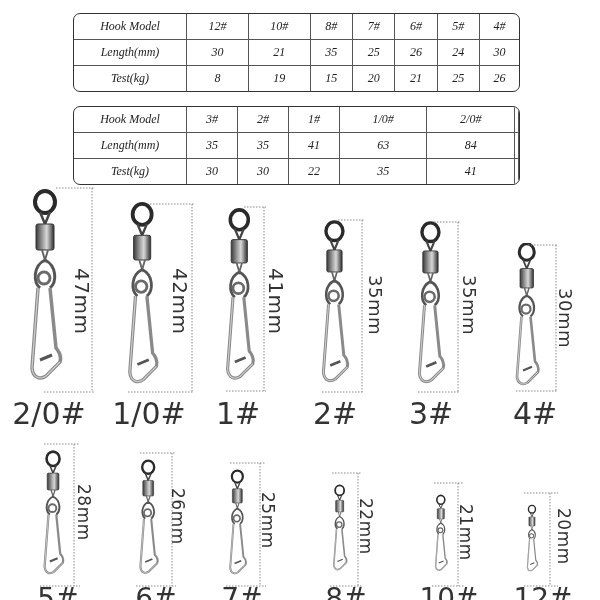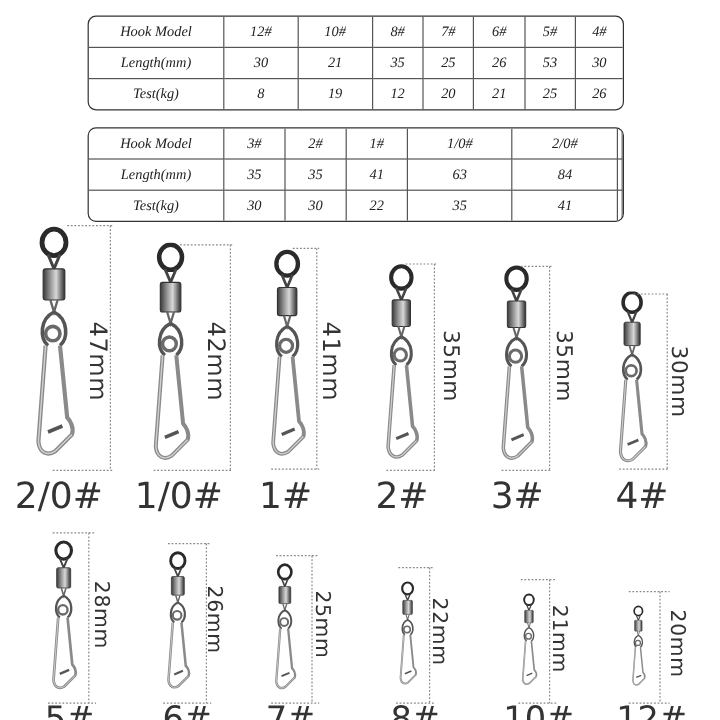--- a/index.html
+++ b/index.html
@@ -64,28 +64,28 @@
     <td>5#</td>
     <td>4#</td>
   </tr>
   <tr>
     <td class="hdr">Length(mm)</td>
     <td>30</td>
     <td>21</td>
     <td>35</td>
     <td>25</td>
     <td>26</td>
-    <td>53</td>
+    <td>24</td>
     <td>30</td>
   </tr>
   <tr>
     <td class="hdr">Test(kg)</td>
     <td>8</td>
     <td>19</td>
-    <td>12</td>
+    <td>15</td>
     <td>20</td>
     <td>21</td>
     <td>25</td>
     <td>26</td>
   </tr>
 </tbody>
   </table>
 
 <table class="spec-table t2">
   <tbody>

